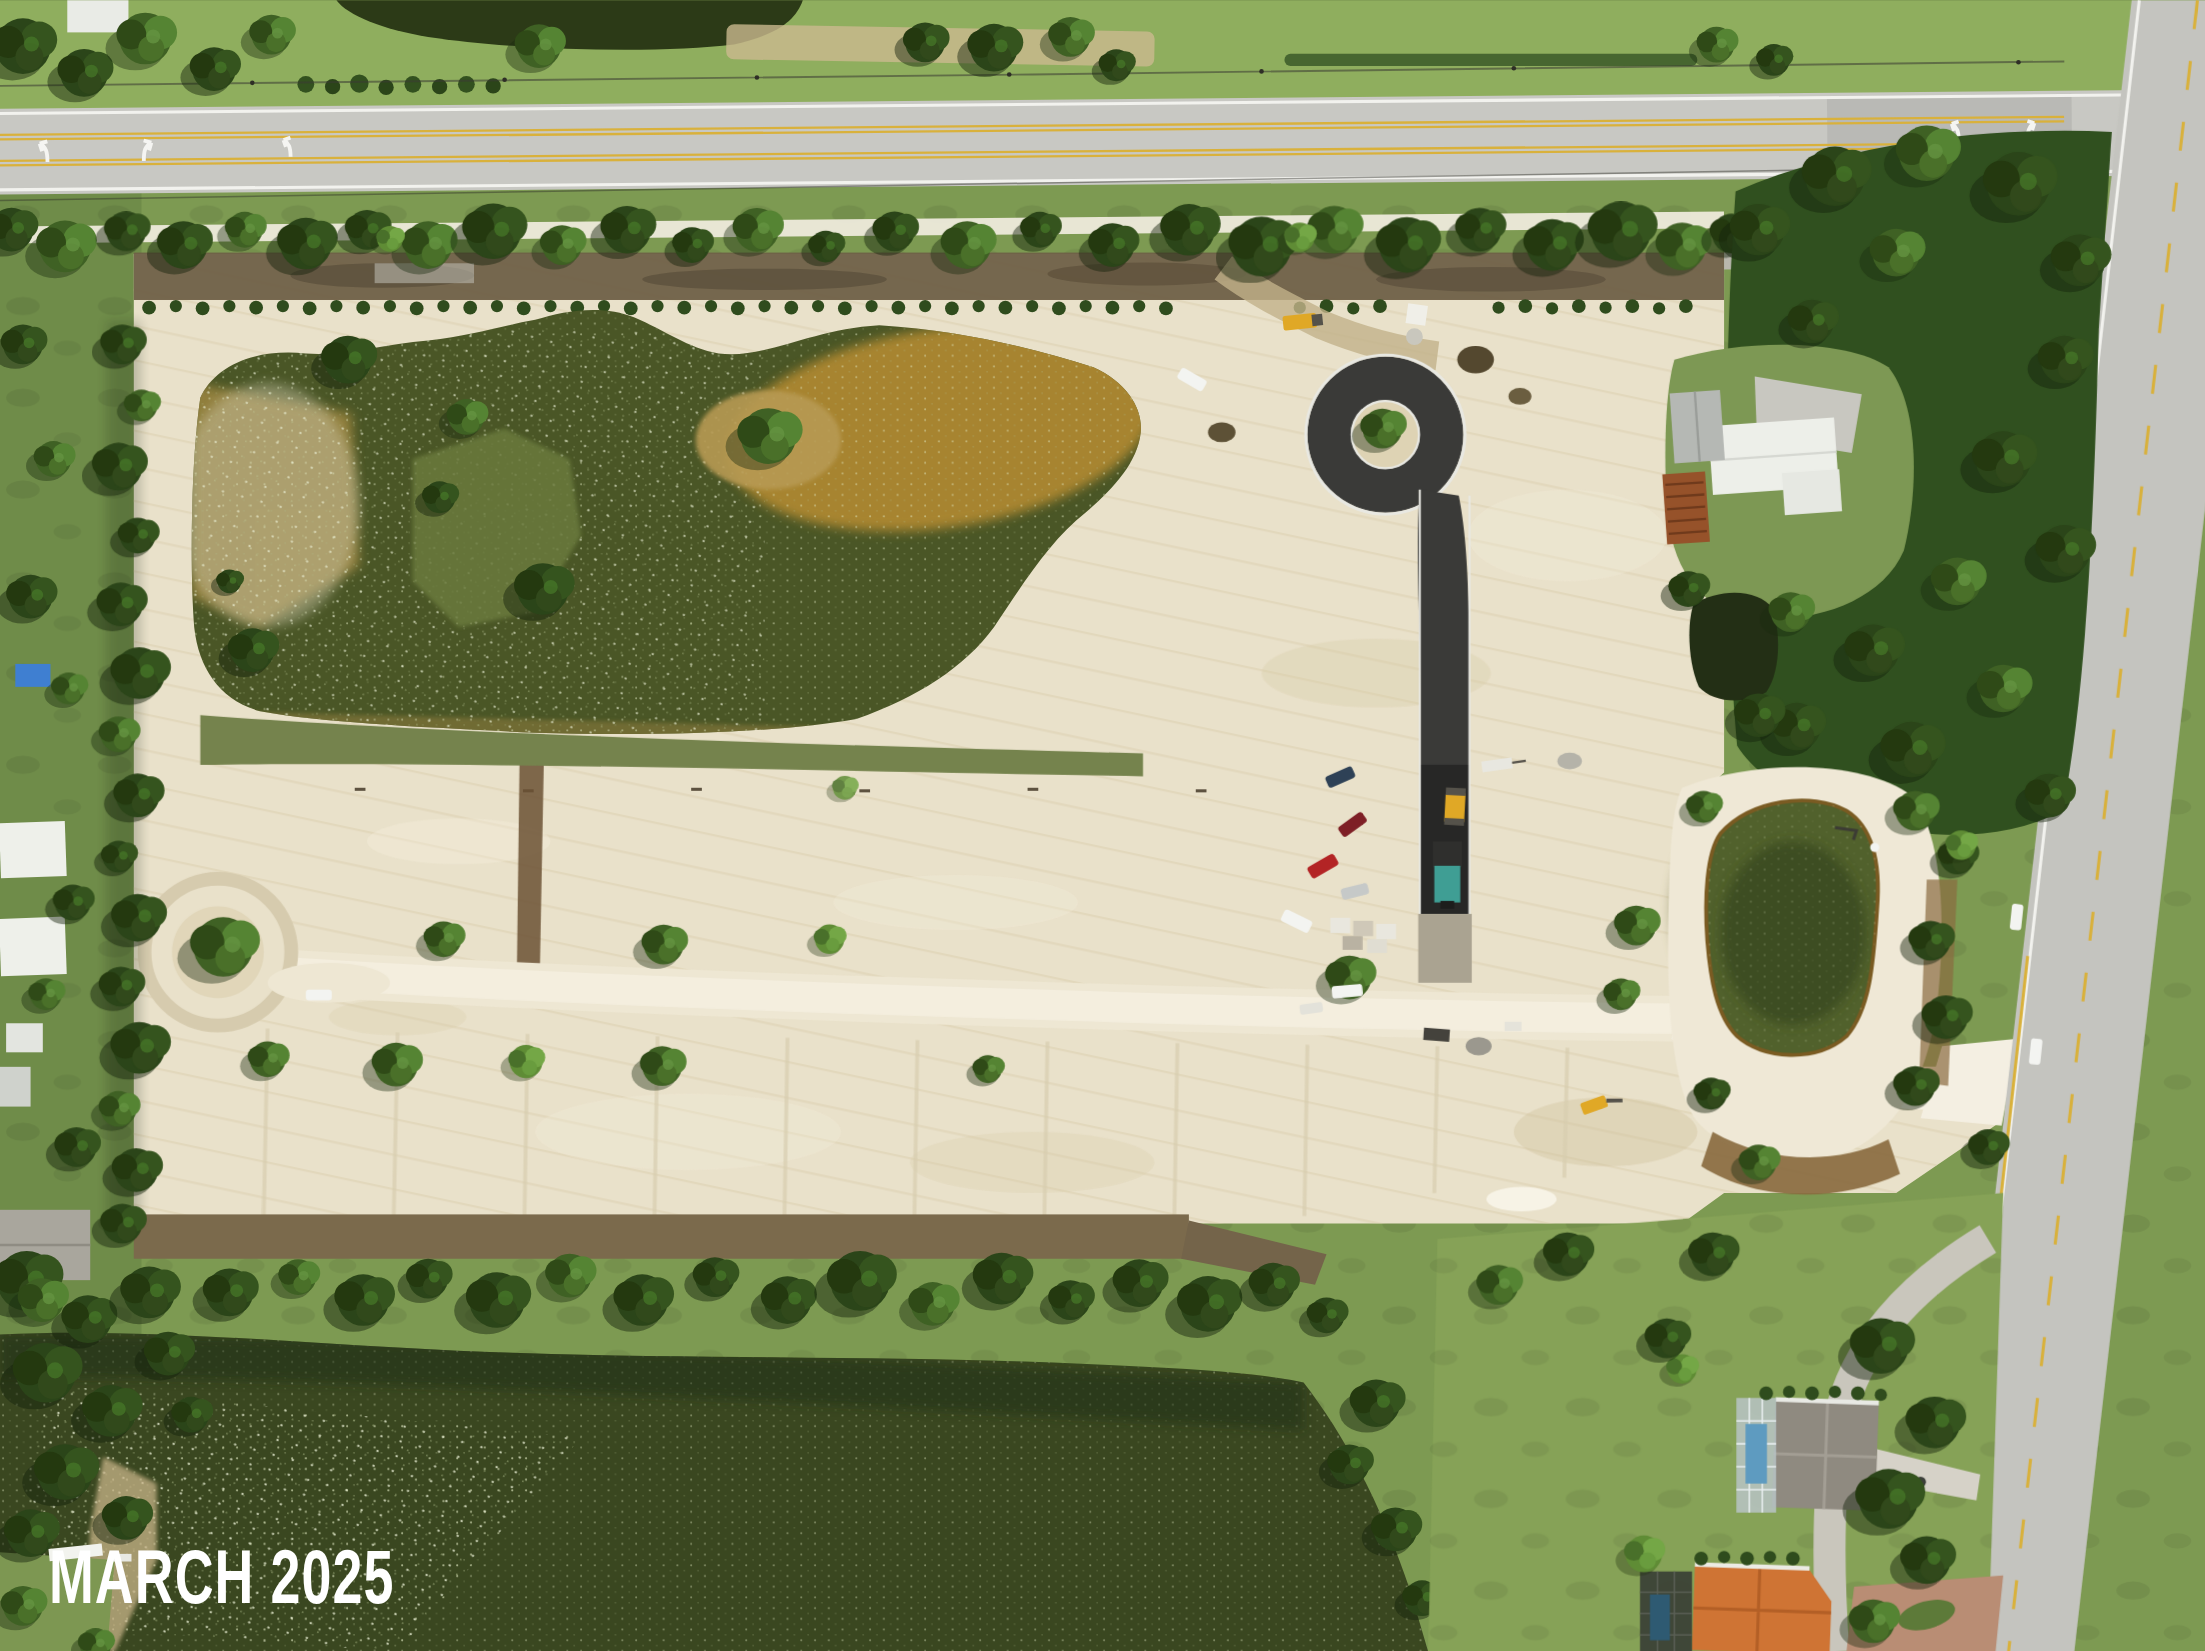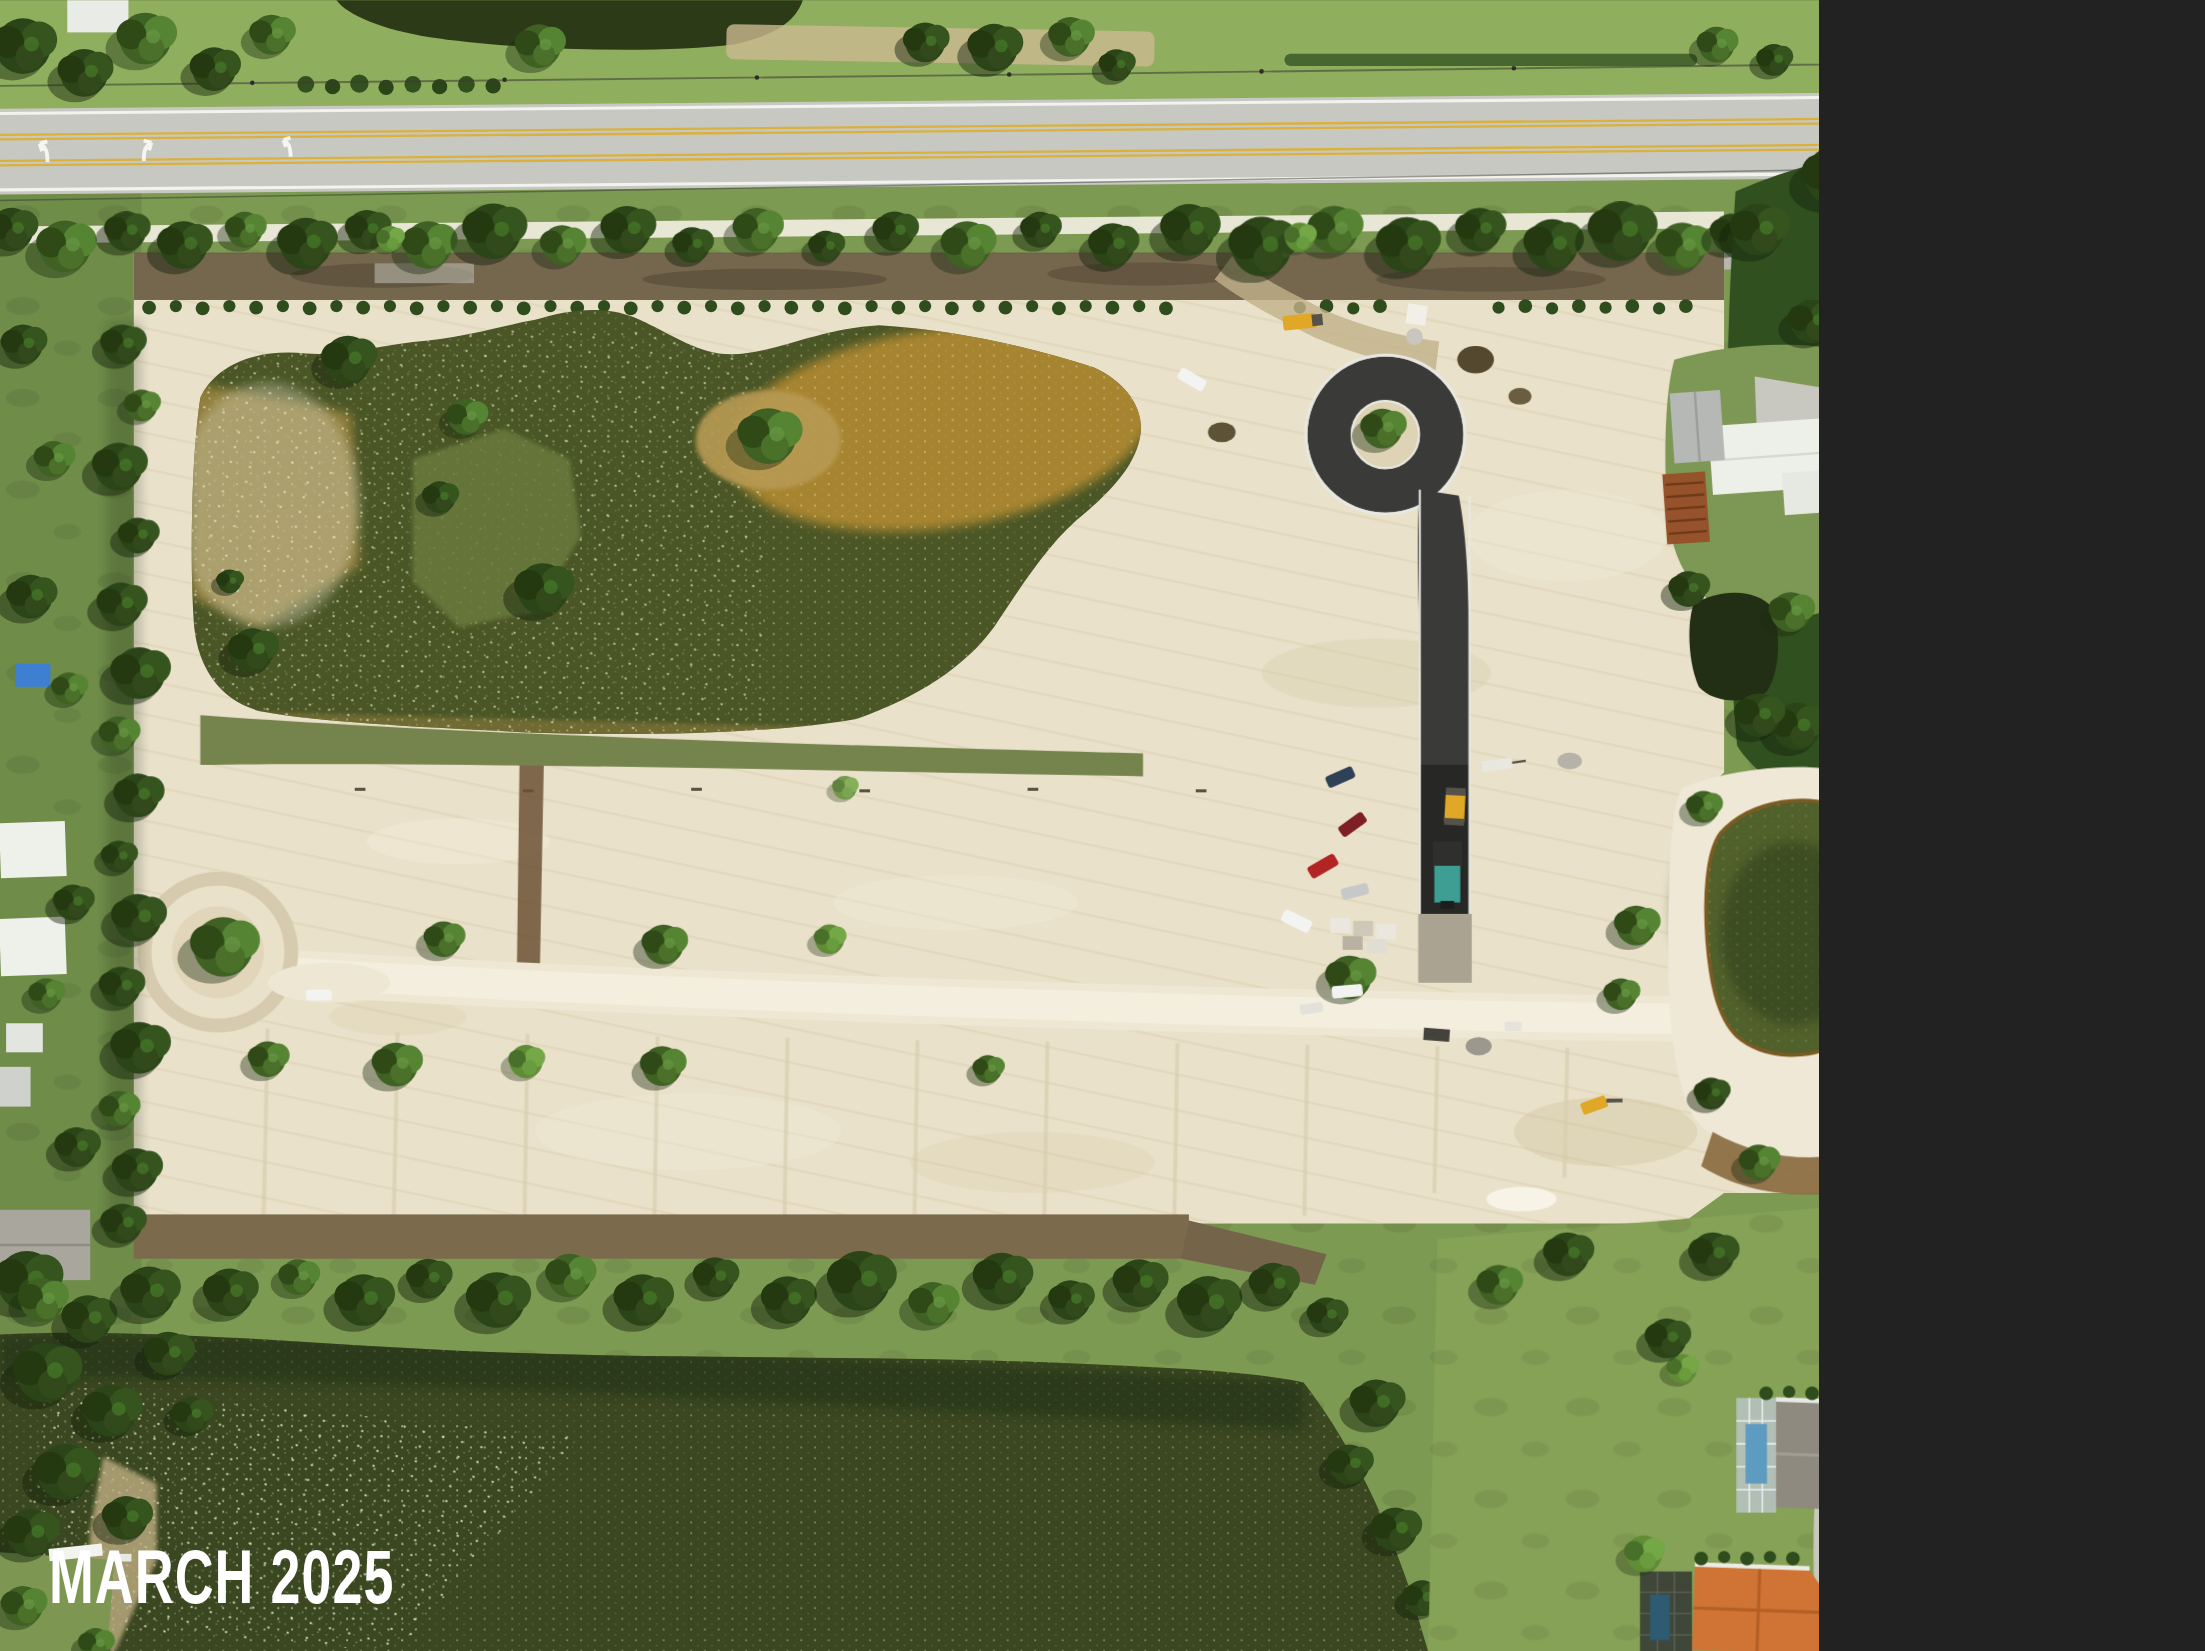--- a/index.html
+++ b/index.html
@@ -1,16 +1,16 @@
 <!DOCTYPE html>
 <html style="font-size:12.2px"><head>
 <meta charset="utf-8">
 <style>
   html,body{margin:0;padding:0;background:#222;}
-  #stage{position:relative;width:1819px;height:1652px;overflow:hidden;font-family:"Liberation Sans",sans-serif;}
+  #stage{position:relative;width:2205px;height:1652px;overflow:hidden;font-family:"Liberation Sans",sans-serif;}
   svg{display:block}
   .lbl{font-family:"Liberation Sans","DejaVu Sans",sans-serif;font-weight:700;letter-spacing:2px;}
 </style>
 </head>
 <body>
 
 <div id="stage">
 <svg viewBox="0 0 2884 2160" width="2205" height="1652">
 <defs>
   <g id="td">

